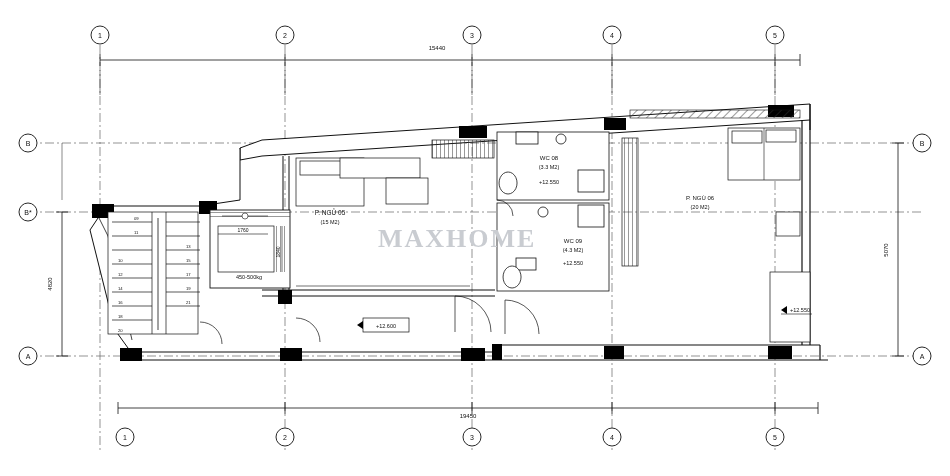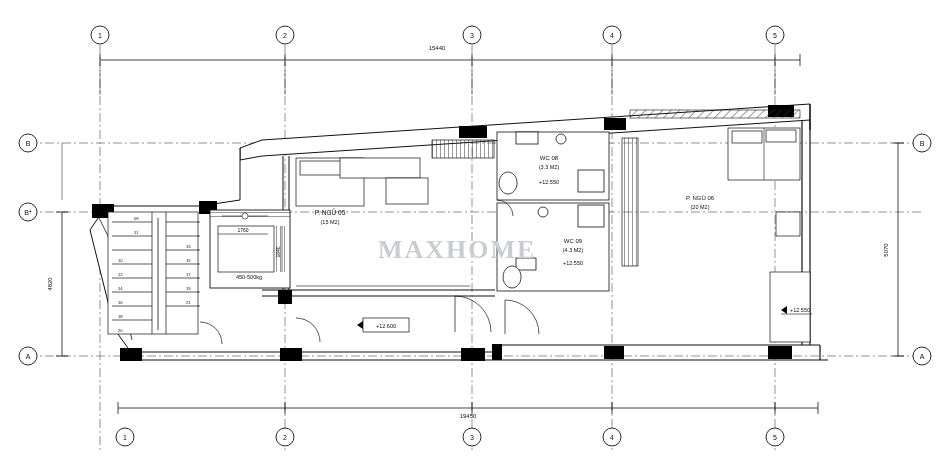--- a/index.html
+++ b/index.html
@@ -26,21 +26,20 @@
     position: absolute;
     left: 378px;
     top: 224px;
     font-family: "Liberation Serif", serif;
     font-size: 26px;
     font-weight: bold;
     letter-spacing: 2px;
     color: #c9ccd1;
     white-space: nowrap;
     user-select: none;
-    margin-top: 11px;
   }
   text {
     font-family: "Liberation Sans", sans-serif;
     fill: #111111;
   }
 </style>
 </head>
 <body>
 
 <div id="root">

